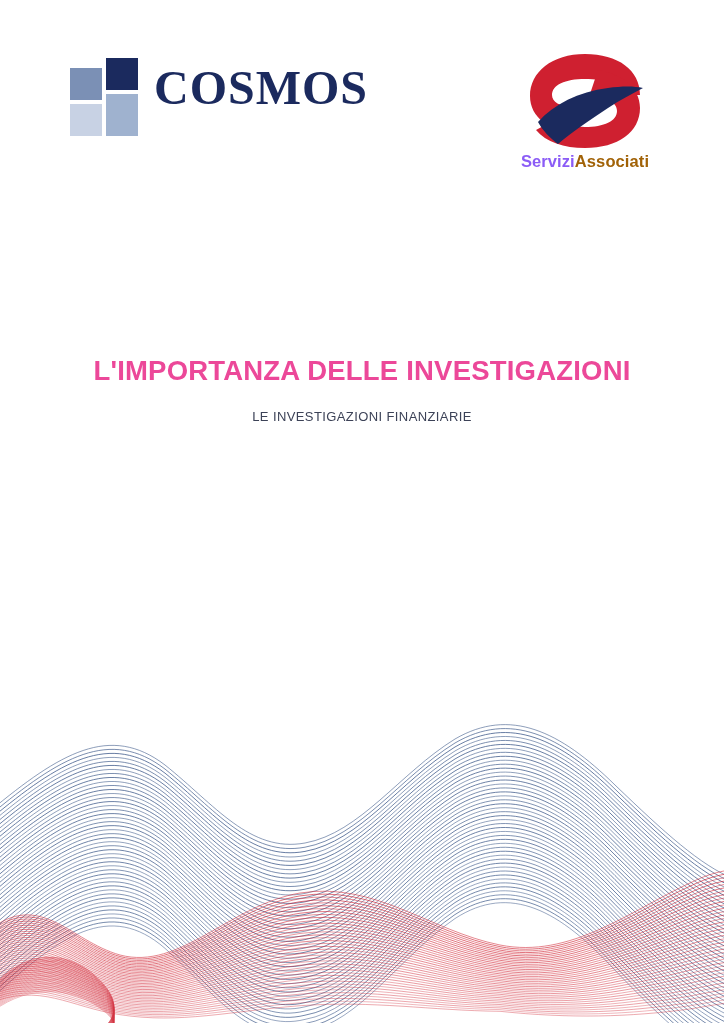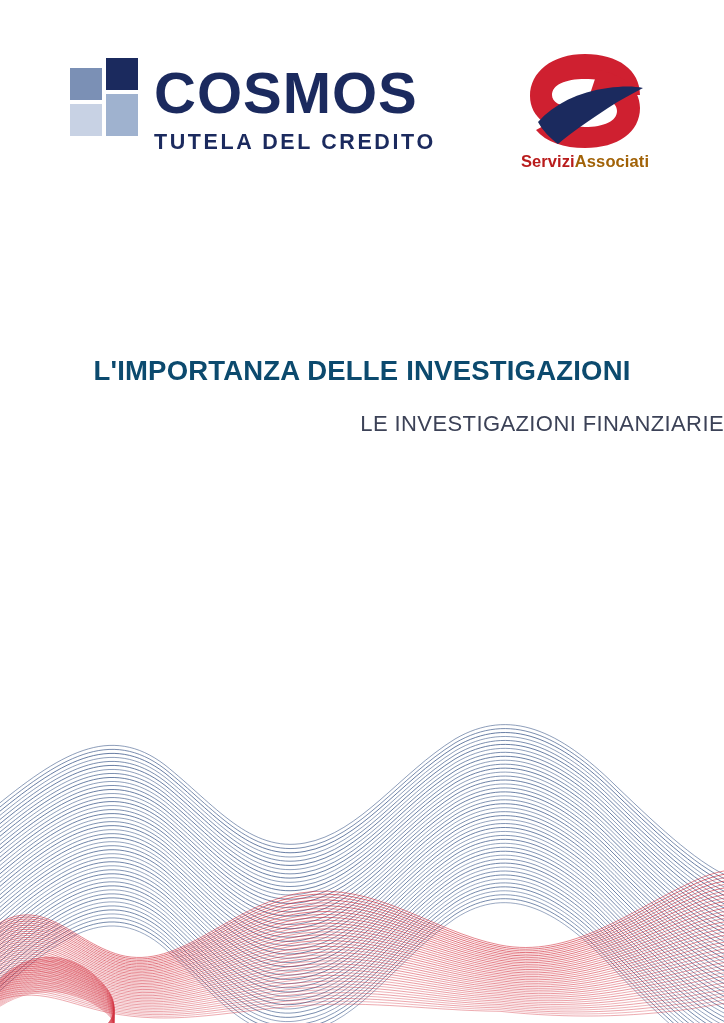--- a/index.html
+++ b/index.html
@@ -44,25 +44,26 @@
   }
   .sq-a { left: 0px;  top: 10px; width: 32px; height: 32px; background: #7b90b5; }
   .sq-b { left: 36px; top: 0px;  width: 32px; height: 32px; background: #1b2a5e; }
   .sq-c { left: 0px;  top: 46px; width: 32px; height: 32px; background: #c8d2e4; }
   .sq-d { left: 36px; top: 36px; width: 32px; height: 42px; background: #9fb2cf; }
 
   .cosmos-text {
     padding-top: 6px;
   }
   .cosmos-name {
-    font-size: 58px;
+    font-size: 48px;
     font-weight: bold;
     letter-spacing: 1px;
     color: #1b2a5e;
     line-height: 1;
+    font-family: Liberation Serif, serif;
   }
   .cosmos-tag {
     font-size: 21.5px;
     font-weight: bold;
     letter-spacing: 2.6px;
     color: #1b2a5e;
     margin-top: 8px;
     white-space: nowrap;
   }
 
@@ -81,46 +82,45 @@
     margin: 0 auto;
   }
   .servizi-mark svg { display: block; }
   .servizi-text {
     text-align: center;
     font-size: 16.5px;
     font-weight: bold;
     margin-top: 2px;
     letter-spacing: 0.1px;
   }
-  .servizi-text .blue { color: #b91c1c; }
+  .servizi-text .blue { color: #8b5cf6; }
   .servizi-text .red  { color: #a16207; }
 
   
   .title-block {
     position: absolute;
     top: 352px;
     left: 0;
     width: 724px;
     text-align: center;
   }
   .main-title {
     font-size: 27.5px;
     font-weight: bold;
     line-height: 1.38;
     letter-spacing: 0.2px;
-    color: #0c4a6e;
+    color: #ec4899;
     margin: 0 30px;
   }
   .subtitle {
     margin-top: 18px;
-    font-size: 22px;
+    font-size: 13px;
     line-height: 1.42;
     letter-spacing: 0.4px;
     color: #3c4257;
-    text-align: right;
   }
 
   
   .wave-art {
     position: absolute;
     left: 0;
     bottom: 0;
     width: 724px;
     height: 330px;
   }
@@ -133,21 +133,20 @@
 
   <div class="cosmos-logo">
     <div class="cosmos-squares">
       <div class="sq sq-a"></div>
       <div class="sq sq-b"></div>
       <div class="sq sq-c"></div>
       <div class="sq sq-d"></div>
     </div>
     <div class="cosmos-text">
       <div class="cosmos-name">COSMOS</div>
-      <div class="cosmos-tag">TUTELA DEL CREDITO</div>
     </div>
   </div>
 
   <div class="servizi-logo">
     <div class="servizi-mark">
       <svg width="122" height="98" viewBox="0 0 122 98" xmlns="http://www.w3.org/2000/svg">
 
         <path d="M61 2 C28 2 6 20 6 44 C6 66 26 78 48 80 L48 56 C36 54 28 50 28 43 C28 33 41 27 61 27 C81 27 94 33 94 43 L116 43 C116 18 94 2 61 2 Z" fill="#cf2030"></path>
         <path d="M74 18 C96 22 116 34 116 56 C116 80 94 96 61 96 C40 96 22 90 12 78 L34 66 C42 72 51 75 61 75 C80 75 93 69 93 59 C93 50 82 45 66 42 Z" fill="#cf2030"></path>
 

